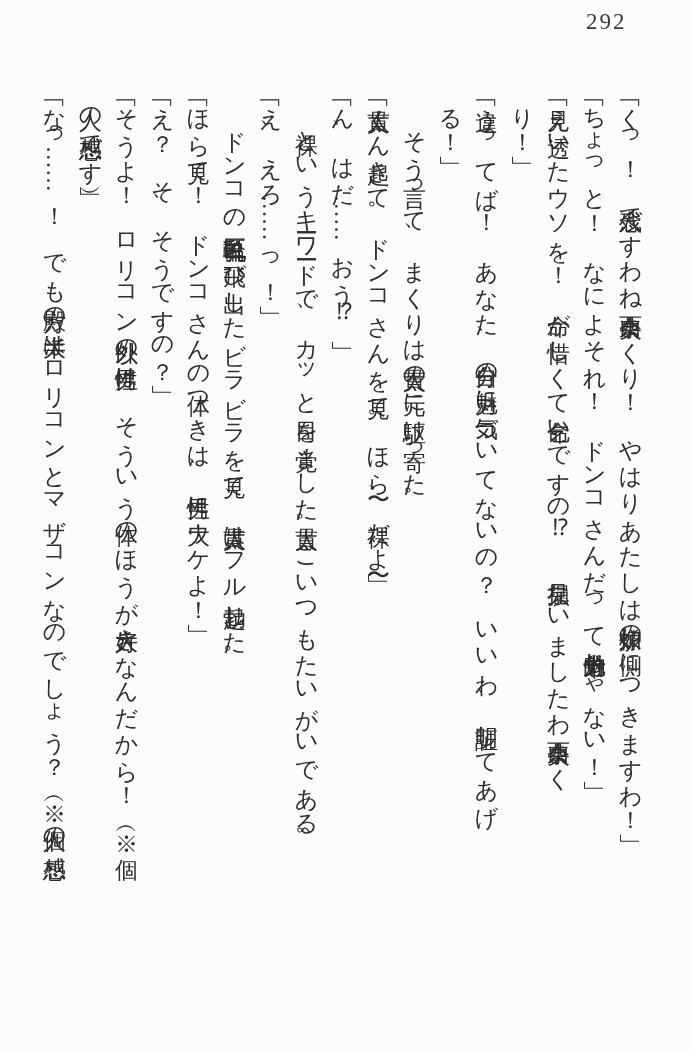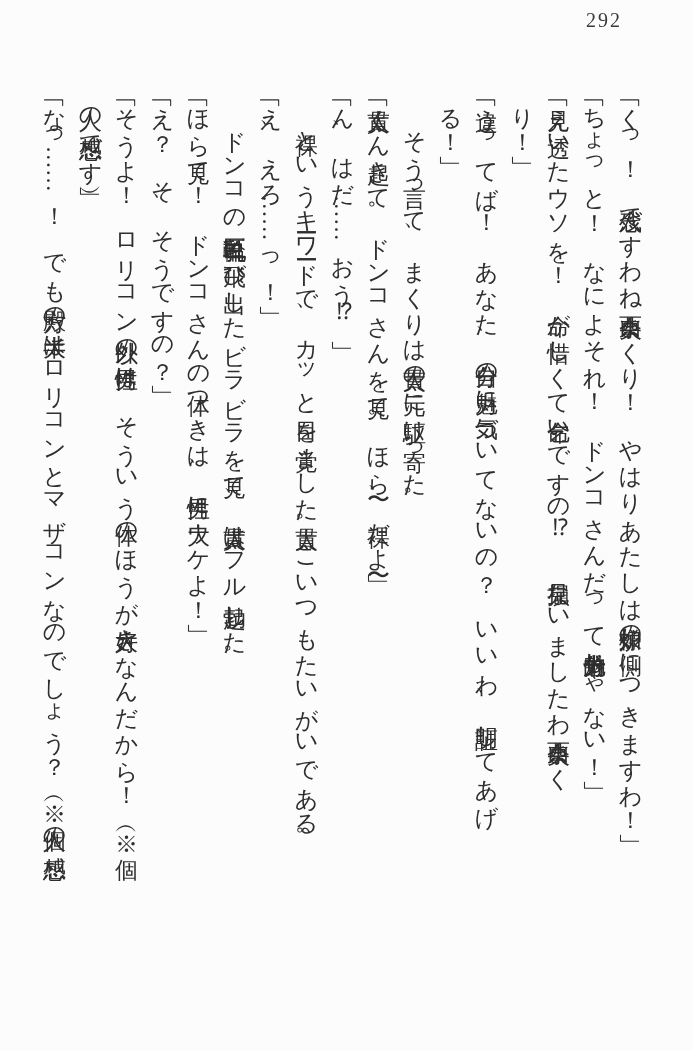--- a/index.html
+++ b/index.html
@@ -16,21 +16,21 @@
   .page {
     position: absolute;
     inset: 0;
     font-family: "Liberation Serif", serif;
     color: #2e2e2e;
   }
   .page-number {
     position: absolute;
     top: 9px;
     left: 586px;
-    font-size: 20px;
+    font-size: 23px;
     letter-spacing: 2px;
     color: #3a3a3a;
   }
   .text-body {
     position: absolute;
     top: 92px;
     right: 45px;
     height: 910px;
     writing-mode: vertical-rl;
     text-orientation: mixed;

